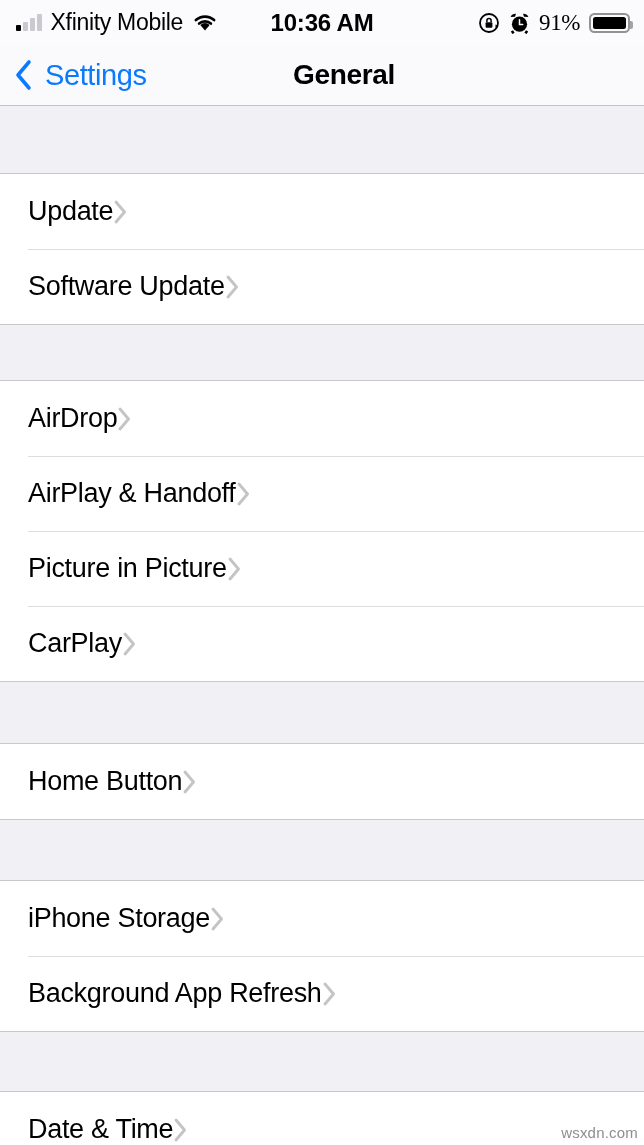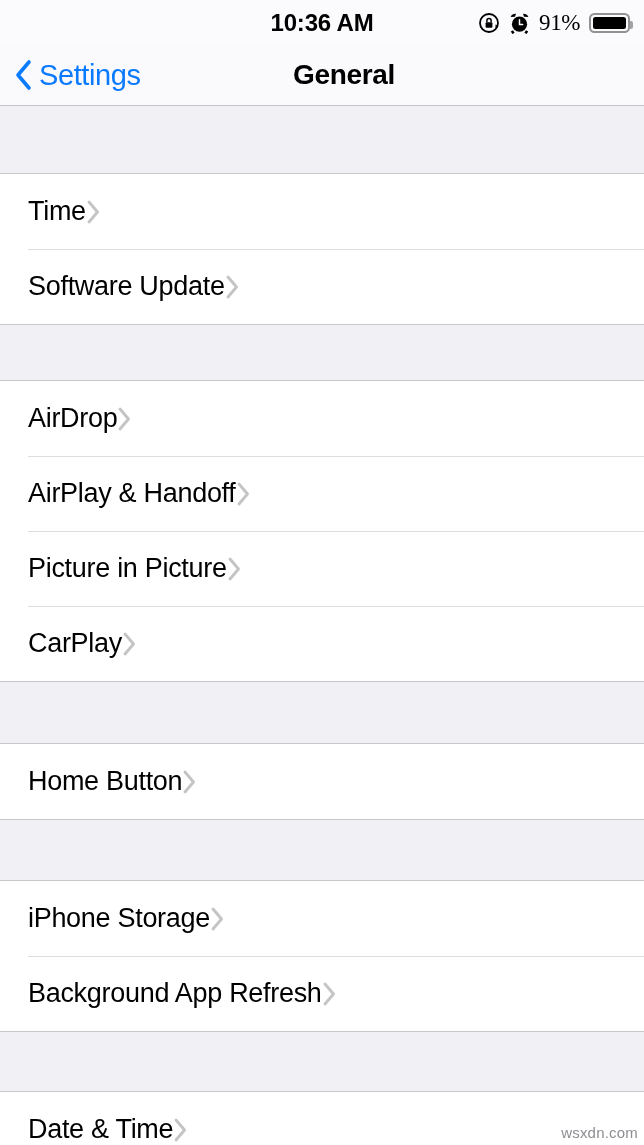--- a/index.html
+++ b/index.html
@@ -116,21 +116,21 @@
     height: 61px;
     background: #FAFAFC;
     border-bottom: 1.5px solid #C3C3C6;
     box-sizing: border-box;
     display: flex;
     align-items: center;
   }
   .nav-back {
     display: flex;
     align-items: center;
-    gap: 6px;
+    gap: 12px;
     padding-left: 14px;
     color: #0A7AFF;
     cursor: pointer;
     position: relative;
     z-index: 2;
   }
   .nav-back .chev-back {
     width: 19px;
     height: 32px;
     display: block;
@@ -209,20 +209,36 @@
     z-index: 5;
     pointer-events: none;
   }
 </style>
 </head>
 <body>
 
 <div class="screen">
 
   <div class="status-bar">
+    <div class="status-left">
+      <span class="signal">
+        <i class="on"></i>
+          <i></i>
+          <i></i>
+          <i></i>
+      </span>
+      <span class="carrier">Xfinity Mobile</span>
+      <span>
+        <svg class="wifi" viewBox="0 0 26 19">
+          <path d="M13 17.6 L8.3 11.9 a7.4 7.4 0 0 1 9.4 0 Z" fill="#000"></path>
+          <path d="M3.9 7.1 a13.6 13.6 0 0 1 18.2 0" stroke="#000" stroke-width="2.7" fill="none" stroke-linecap="round"></path>
+          <path d="M7.1 10.6 a9 9 0 0 1 11.8 0" stroke="#000" stroke-width="2.6" fill="none" stroke-linecap="round"></path>
+        </svg>
+      </span>
+    </div>
 
     <div class="status-center">10:36 AM</div>
 
     <div class="status-right">
       <span>
         <svg class="rotlock" viewBox="0 0 22 22">
           <circle cx="11" cy="11" r="9" fill="none" stroke="#000" stroke-width="1.8"></circle>
           <rect x="7.6" y="10.2" width="6.8" height="5.6" rx="1.1" fill="#000"></rect>
           <path d="M8.9 10.2 v-1.6 a2.1 2.1 0 0 1 4.2 0 v1.6" fill="none" stroke="#000" stroke-width="1.5"></path>
           <path d="M17.5 12.5 l2.6 1.6 -2.6 1.6 z" fill="#000"></path>
@@ -257,21 +273,21 @@
     </div>
     <div class="nav-title">General</div>
   </div>
 
   <div class="list">
 
     <div class="gap first" style="height:67px"></div>
 
     <div class="section">
       <div class="row">
-        <span class="row-label">Time</span>
+        <span class="row-label">Update</span>
         <span>
           <svg class="row-chevron" viewBox="0 0 15 26">
               <path d="M3 3 L11.5 13 L3 23" fill="none" stroke="#C4C4C6" stroke-width="2.9" stroke-linecap="round" stroke-linejoin="round"></path>
             </svg>
         </span>
       </div>
       <div class="row">
         <span class="row-label">Software Update</span>
         <span>
           <svg class="row-chevron" viewBox="0 0 15 26">

